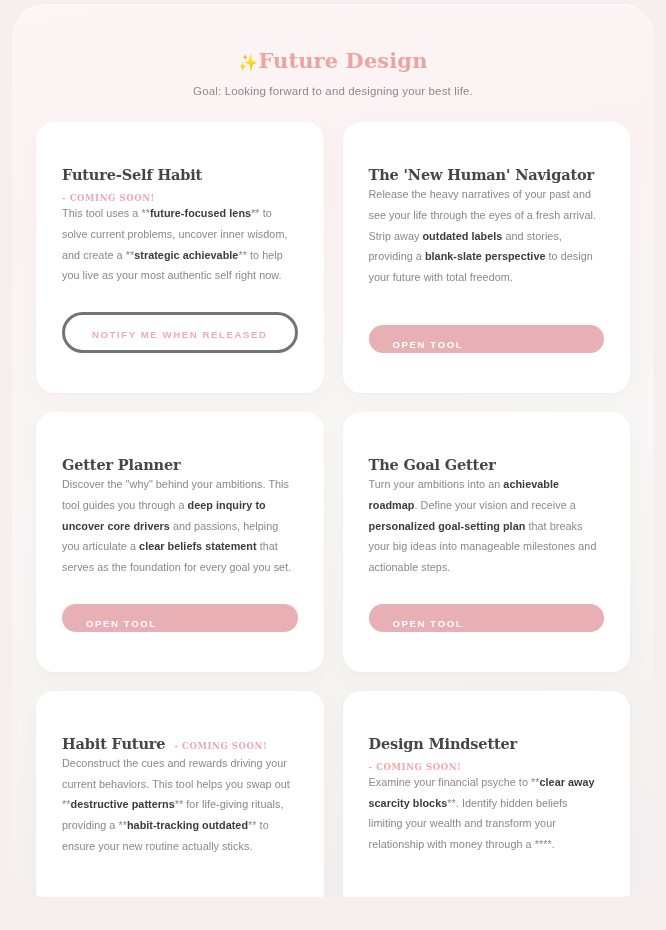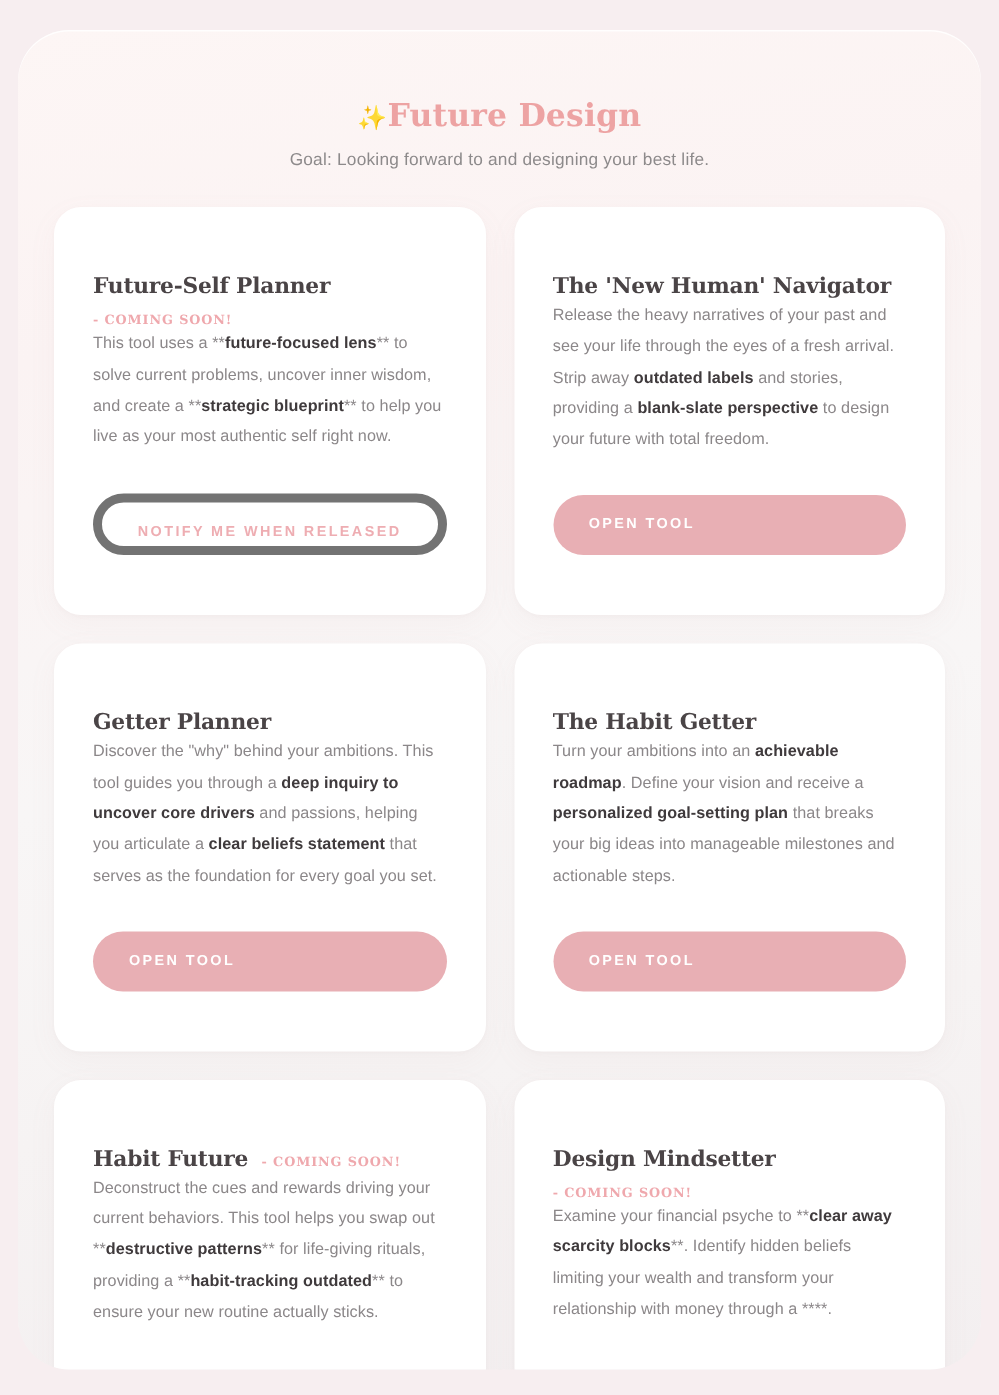--- a/index.html
+++ b/index.html
@@ -13,21 +13,21 @@
   body {
     background: #f7eef0;
     font-family: "Liberation Sans", sans-serif;
     -webkit-font-smoothing: antialiased;
   }
 
   
   .panel {
     position: absolute;
     left: 12px;
-    top: 20px;
+    top: 4px;
     width: 642px;
     height: 893px;
     border-radius: 34px;
     background:
       linear-gradient(170deg,
         #fdf6f5 0%,
         #fbf3f3 22%,
         #f8f6f6 52%,
         #f6f3f3 74%,
         #f3eff0 100%);
@@ -129,27 +129,27 @@
     text-transform: uppercase;
     cursor: pointer;
     border: none;
     font-family: "Liberation Sans", sans-serif;
   }
 
   .btn-outline {
     height: 41px;
     line-height: 39px;
     background: transparent;
-    border: 6px solid #737373;
+    border: 3px solid #737373;
     color: #eeadb2;
     text-align: center;
   }
 
   .btn-filled {
-    height: 40px;
+    height: 28px;
     line-height: 40px;
     background: #e8afb4;
     color: #ffffff;
     text-align: left;
     padding-left: 24px;
   }
 </style>
 </head>
 <body>
 
@@ -158,24 +158,24 @@
   <div class="header">
     <div>
       <span class="spark">✨</span><span class="title" style="display:inline">Future Design</span>
     </div>
     <div class="subtitle">Goal: Looking forward to and designing your best life.</div>
   </div>
 
   <div class="grid" id="grid">
       <div class="card">
         <div class="card-head">
-          <span class="card-title">Future-Self Planner</span>
+          <span class="card-title">Future-Self Habit</span>
           <span class="badge">- COMING SOON!</span>
         </div>
-        <p class="card-body">This tool uses a **<b>future-focused lens</b>** to solve current problems, uncover inner wisdom, and create a **<b>strategic blueprint</b>** to help you live as your most authentic self right now.</p>
+        <p class="card-body">This tool uses a **<b>future-focused lens</b>** to solve current problems, uncover inner wisdom, and create a **<b>strategic achievable</b>** to help you live as your most authentic self right now.</p>
         <div class="btn-wrap">
           <button class="btn btn-outline">Notify me when released</button>
         </div>
       </div>
       <div class="card">
         <div class="card-head">
           <span class="card-title">The 'New Human' Navigator</span>
         </div>
         <p class="card-body">Release the heavy narratives of your past and see your life through the eyes of a fresh arrival. Strip away <b>outdated labels</b> and stories, providing a <b>blank-slate perspective</b> to design your future with total freedom.</p>
         <div class="btn-wrap">
@@ -186,21 +186,21 @@
         <div class="card-head">
           <span class="card-title">Getter Planner</span>
         </div>
         <p class="card-body">Discover the "why" behind your ambitions. This tool guides you through a <b>deep inquiry to uncover core drivers</b> and passions, helping you articulate a <b>clear beliefs statement</b> that serves as the foundation for every goal you set.</p>
         <div class="btn-wrap">
           <button class="btn btn-filled">Open Tool</button>
         </div>
       </div>
       <div class="card">
         <div class="card-head">
-          <span class="card-title">The Habit Getter</span>
+          <span class="card-title">The Goal Getter</span>
         </div>
         <p class="card-body">Turn your ambitions into an <b>achievable roadmap</b>. Define your vision and receive a <b>personalized goal-setting plan</b> that breaks your big ideas into manageable milestones and actionable steps.</p>
         <div class="btn-wrap">
           <button class="btn btn-filled">Open Tool</button>
         </div>
       </div>
       <div class="card">
         <div class="card-head">
           <span class="card-title">Habit Future</span>
           <span class="badge">- COMING SOON!</span>

